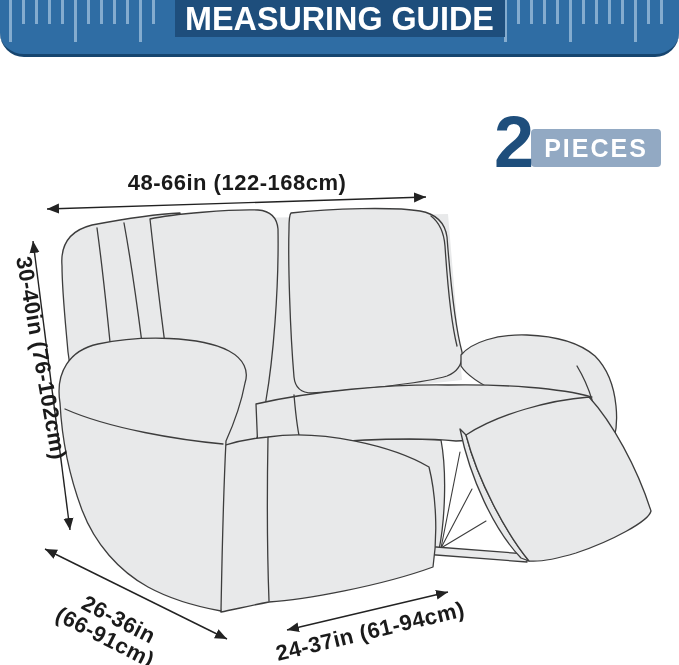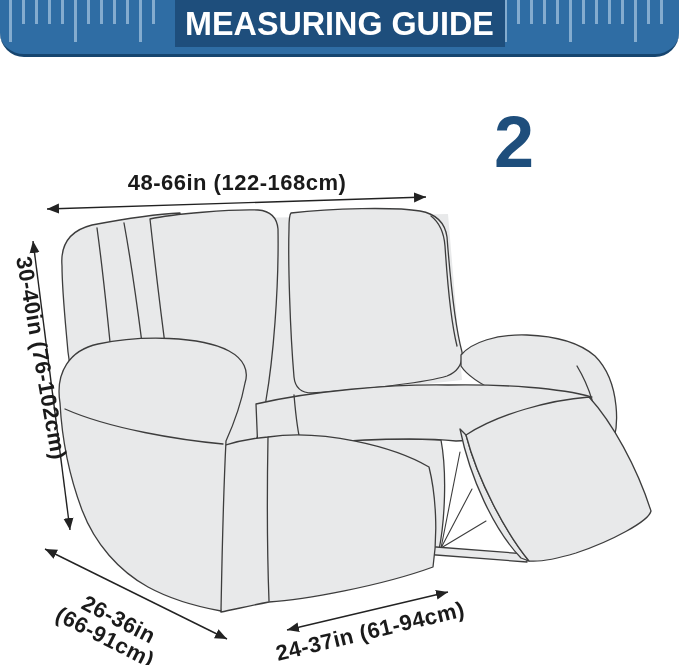--- a/index.html
+++ b/index.html
@@ -21,21 +21,21 @@
     background-image:
       repeating-linear-gradient(90deg, var(--ruler-tick,#84ACCF) 0 3px, transparent 3px 13px),
       repeating-linear-gradient(90deg, var(--ruler-tick,#84ACCF) 0 3px, transparent 3px 65px);
     background-size:100% 24px,100% 42px;
     background-repeat:no-repeat;
   }
   .ruler.left{left:9px;width:156px;}
   .ruler.right{left:504px;width:163px;}
   .title-box{
     position:absolute;top:0;left:50%;transform:translateX(-50%);
-    width:330px;height:47px;background:var(--banner-dark,#1E4E7C);
+    width:330px;height:37px;background:var(--banner-dark,#1E4E7C);
     display:flex;align-items:center;justify-content:center;
   }
   .title-box span{
     color:#ffffff;font-size:34px;font-weight:800;letter-spacing:0px;
     transform:scaleX(.95);white-space:nowrap;
   }
 
   
   .badge-box{
     position:absolute;left:531px;top:129px;width:130px;height:38px;
@@ -66,20 +66,23 @@
 <div class="stage">
 
   <div class="banner">
     <div class="ruler left"></div>
     <div class="ruler right"></div>
     <div class="title-box">
       <span>MEASURING GUIDE</span>
     </div>
   </div>
 
+  <div class="badge-box">
+    <span>PIECES</span>
+  </div>
   <div class="badge-num">2</div>
 
   <svg class="diagram" width="679" height="665" viewBox="0 0 679 665">
     <defs>
       <marker id="ah" markerWidth="13" markerHeight="12" refX="12" refY="6" orient="auto-start-reverse" markerUnits="userSpaceOnUse">
         <path d="M0,1 L12,6 L0,11 Z" fill="#222222" stroke="none"></path>
       </marker>
     </defs>
 
     <g class="sofa">

